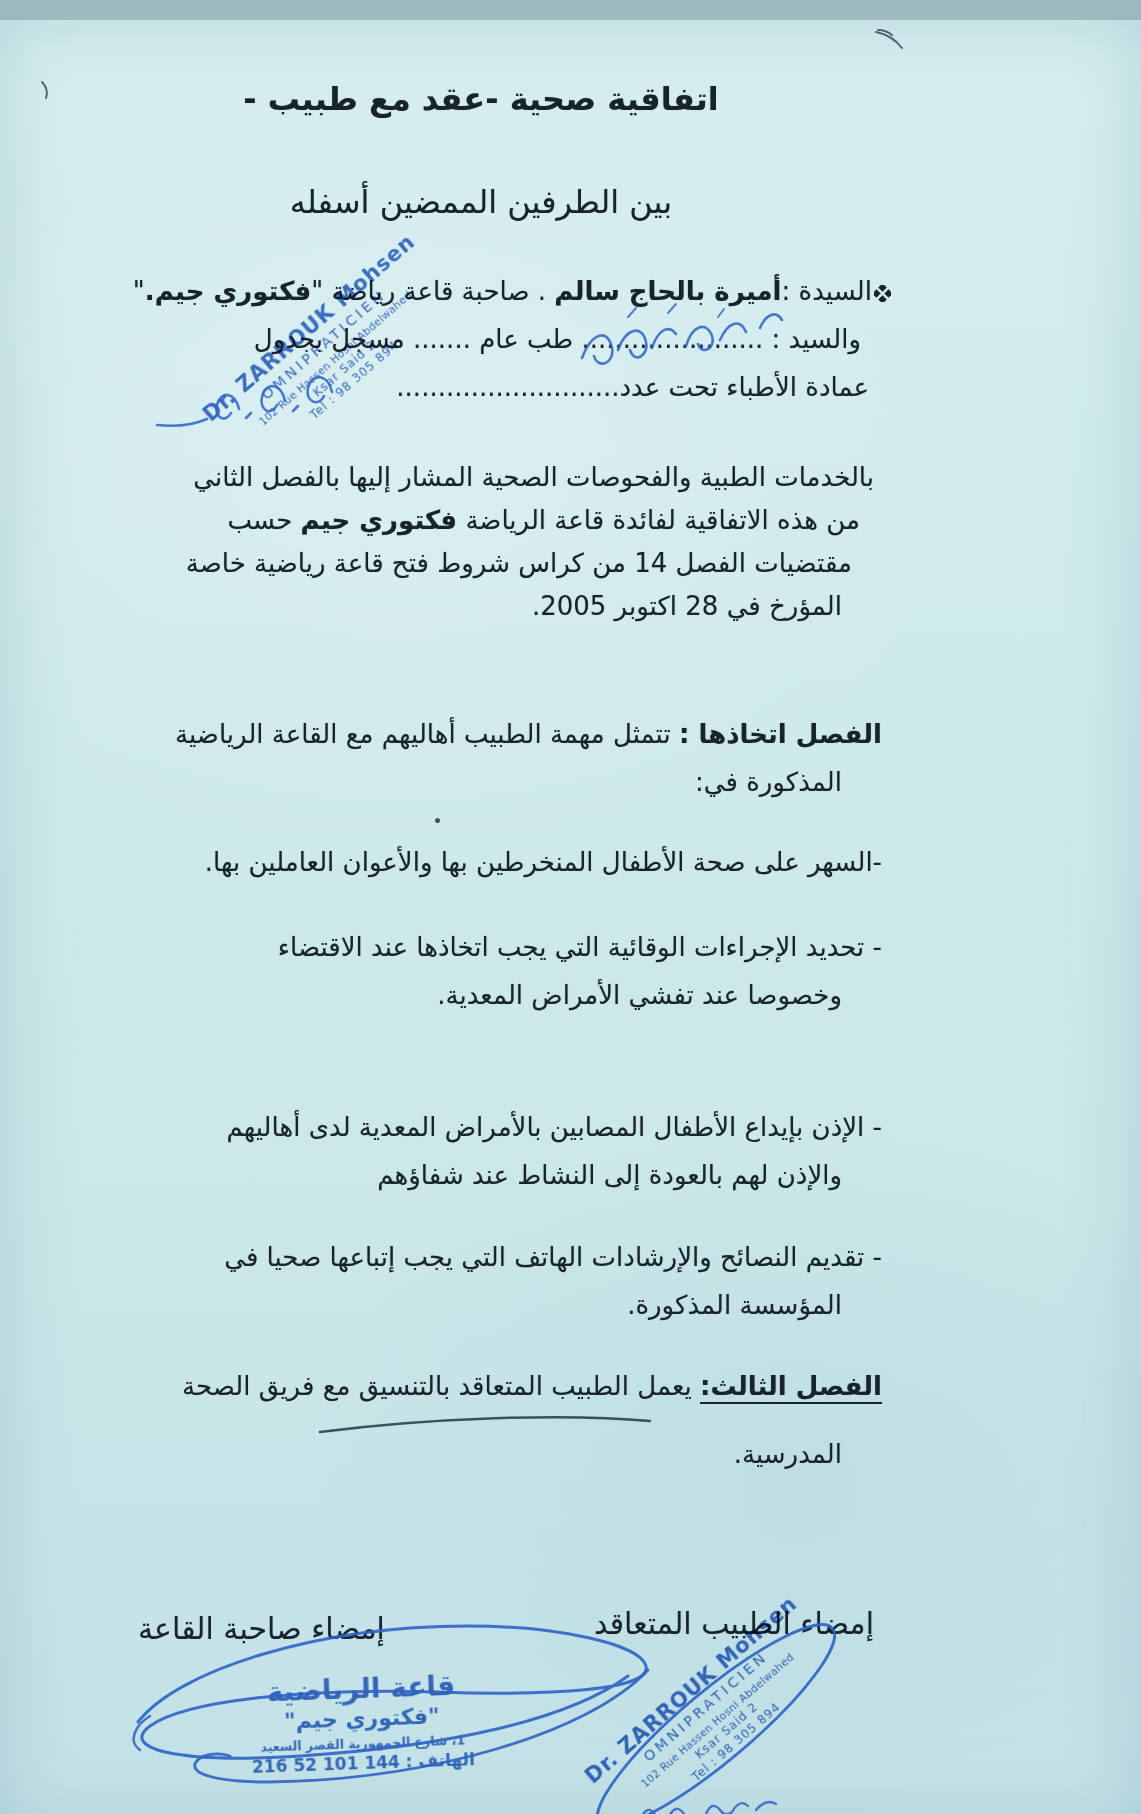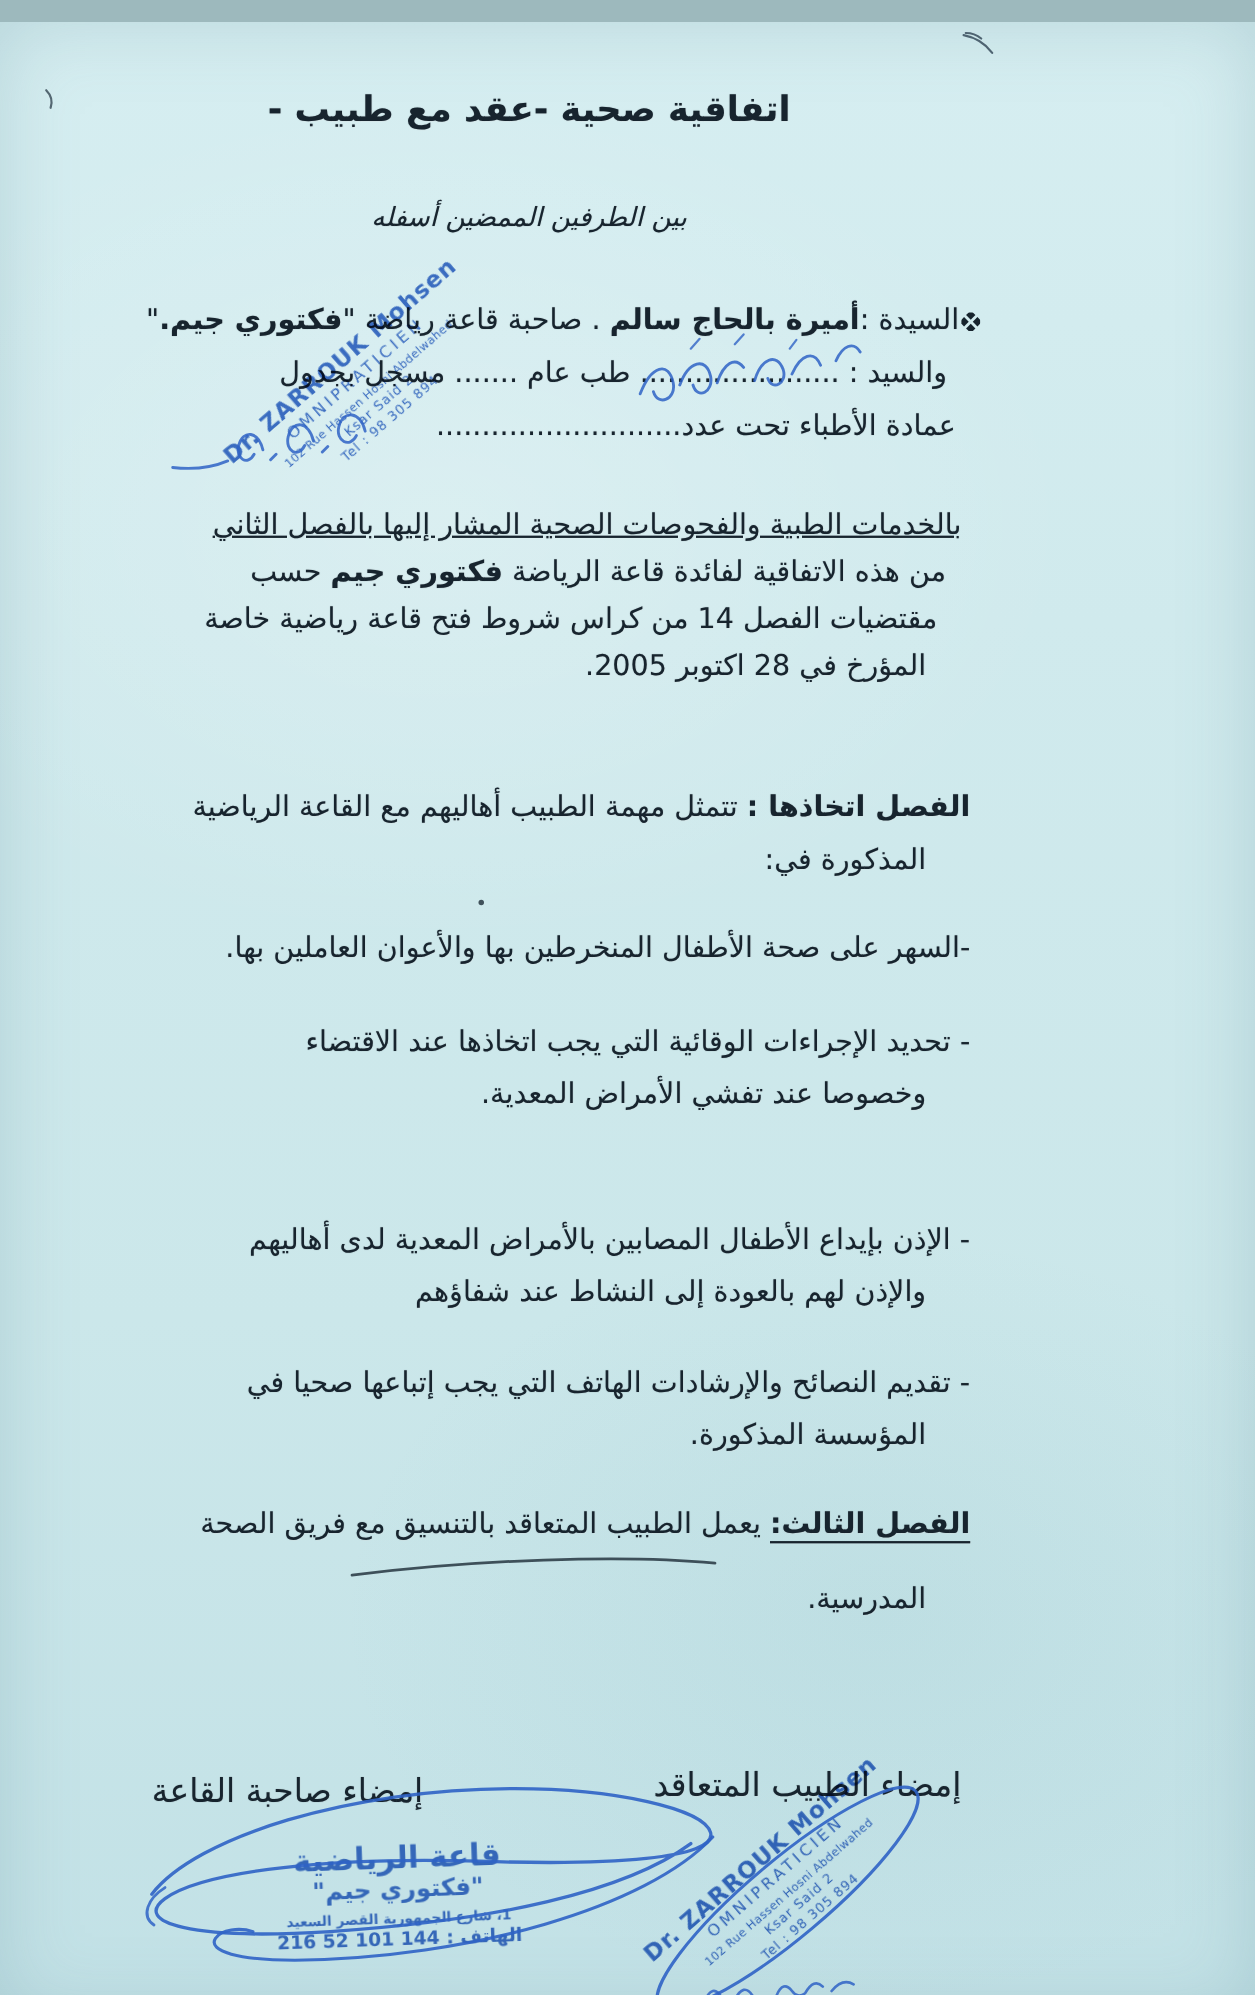--- a/index.html
+++ b/index.html
@@ -9,37 +9,37 @@
       radial-gradient(900px 600px at 35% 25%, rgba(255,255,255,.20), transparent 65%),
       radial-gradient(700px 500px at 70% 80%, rgba(110,170,180,.10), transparent 70%),
       linear-gradient(180deg,#d6eef1 0%,#d0eaed 30%,#cbe7ea 65%,#c2e1e6 100%);
     font-family:"DejaVu Sans",sans-serif;color:#17242e;
     box-shadow:inset 0 0 70px rgba(90,140,150,.25);
     margin-top:20px;
   }
   .txt{text-shadow:0 0 1px rgba(23,36,46,.38),.5px .5px 0 rgba(255,255,255,.22);}
   .doc-title{position:absolute;top:60px;left:0;width:962px;text-align:center;direction:rtl;
     font-size:32px;font-weight:bold;letter-spacing:0;}
-  .doc-subtitle{position:absolute;top:163px;left:0;width:962px;text-align:center;direction:rtl;font-size:24px;font-style:italic;}
+  .doc-subtitle{position:absolute;top:163px;left:0;width:962px;text-align:center;direction:rtl;font-size:32px;}
   .para{position:absolute;right:259px;direction:rtl;text-align:right;font-size:26px;white-space:nowrap;}
   .line{display:block;}
   .parties{right:250px;top:247px;}
   .parties .line{height:48px;line-height:48px;}
   .fasl1{top:436px;}
   .fasl1 .line{height:43px;line-height:43px;}
   .fasl2{top:690px;}
   .fasl2 .line,.duty .line{height:48px;line-height:48px;}
   .duty1{top:818px;}
   .duty2{top:903px;}
   .duty3{top:1083px;}
   .duty4{top:1213px;}
   .fasl3{top:1344px;}
   .fasl3 .line{height:44px;line-height:44px;}
   .fasl3 .line2{margin-top:24px;}
-  .ind-a{padding-right:8px;text-decoration:underline;}
+  .ind-a{padding-right:8px;}
   .ind-b{padding-right:22px;}
   .ind-c{padding-right:30px;text-align:right;}
   .ind-d{padding-right:40px;}
   .bold{font-weight:bold;}
   .u{text-decoration:underline;text-underline-offset:7px;text-decoration-thickness:2px;}
   .bullet-ico{display:inline-block;vertical-align:-2px;margin-left:2px;}
   .dots{letter-spacing:1px;}
   .sig-heading{position:absolute;direction:rtl;font-size:30px;white-space:nowrap;}
   .sig-doctor{right:267px;top:1586px;}
   .sig-owner{left:138px;top:1591px;}

